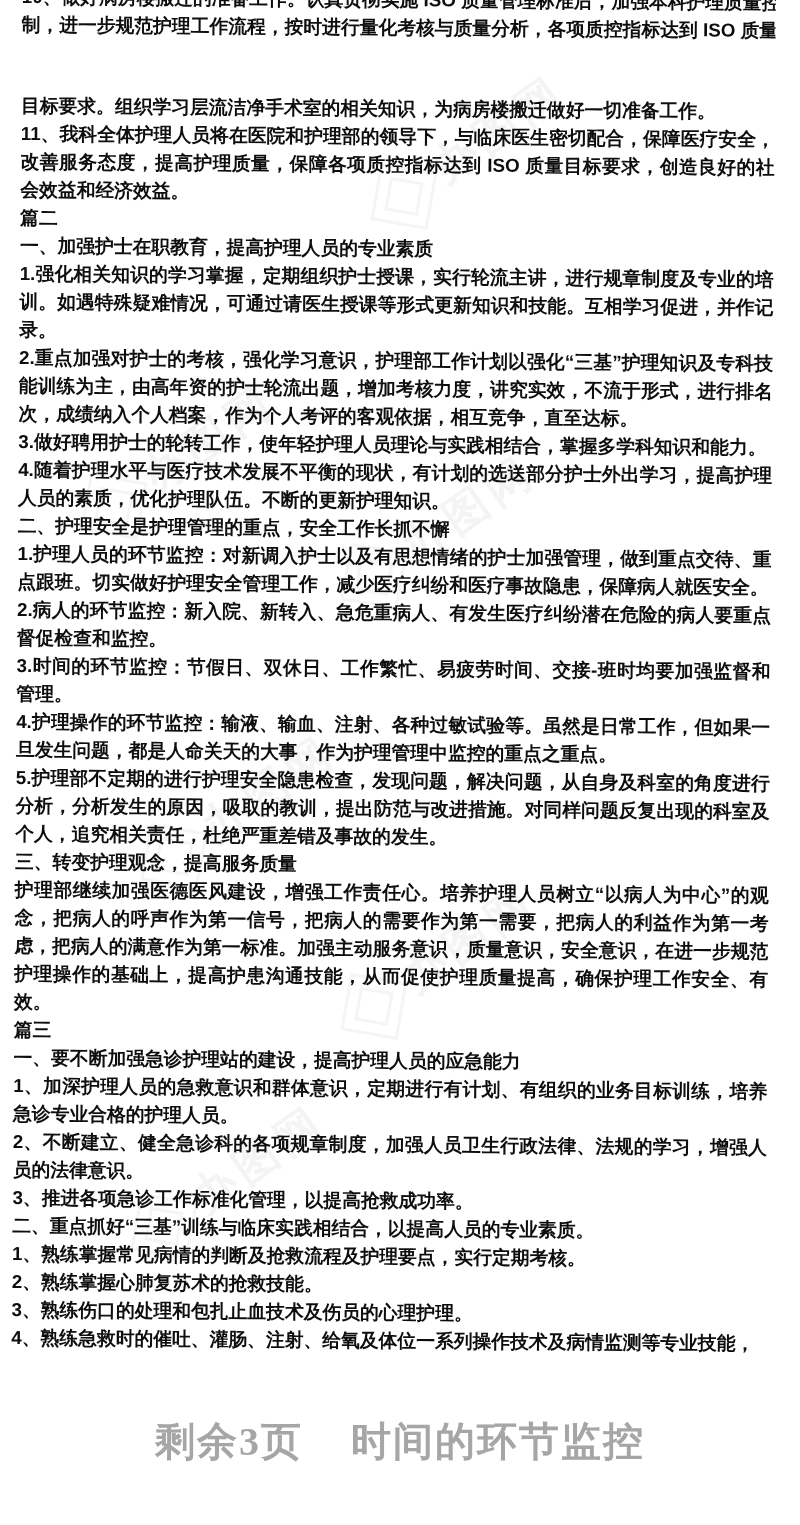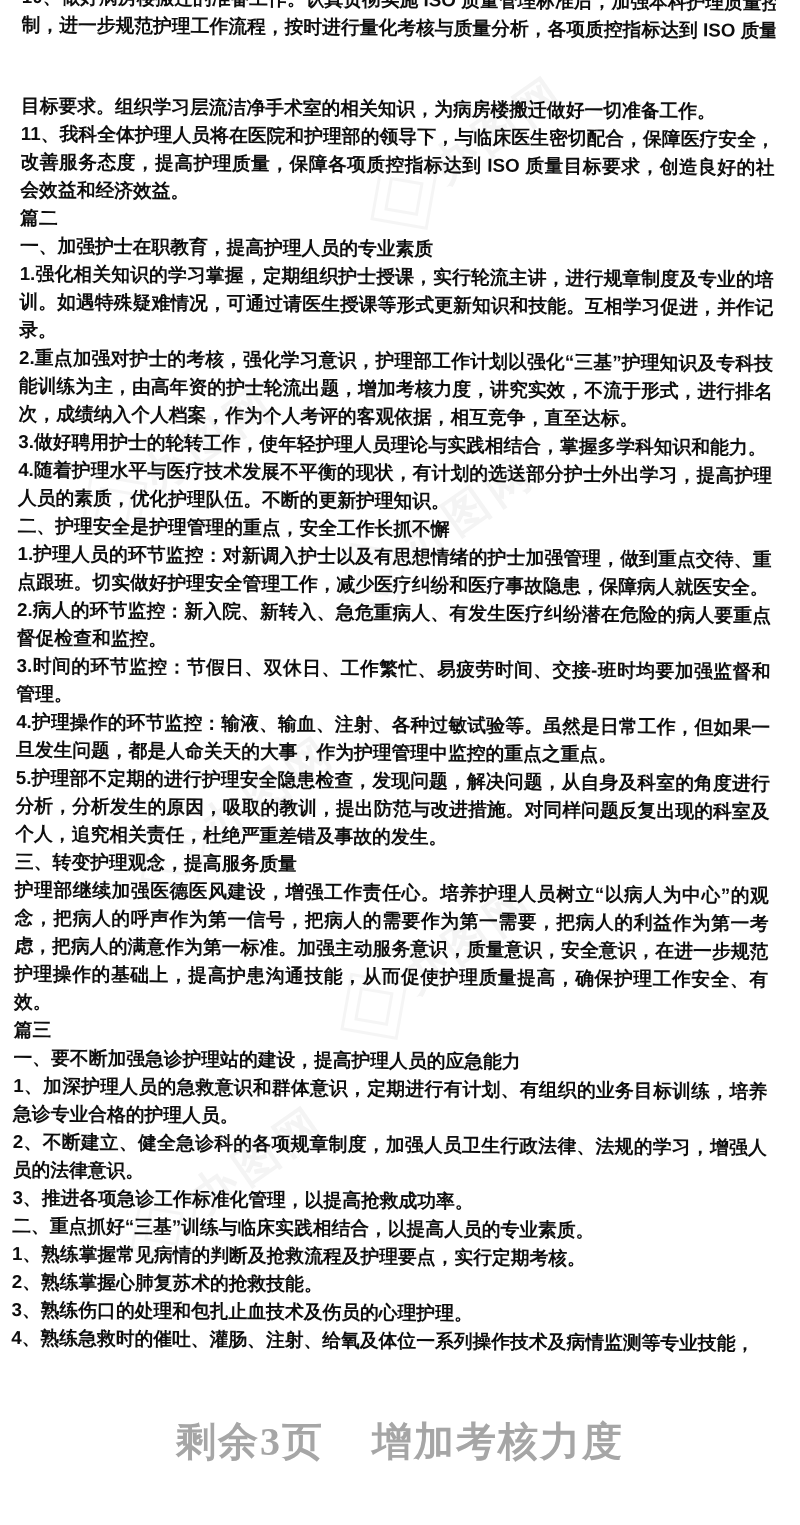--- a/index.html
+++ b/index.html
@@ -128,14 +128,14 @@
   <p>2、不断建立、健全急诊科的各项规章制度，加强人员卫生行政法律、法规的学习，增强人员的法律意识。</p>
   <p>3、推进各项急诊工作标准化管理，以提高抢救成功率。</p>
   <p>二、重点抓好“三基”训练与临床实践相结合，以提高人员的专业素质。</p>
   <p>1、熟练掌握常见病情的判断及抢救流程及护理要点，实行定期考核。</p>
   <p>2、熟练掌握心肺复苏术的抢救技能。</p>
   <p>3、熟练伤口的处理和包扎止血技术及伤员的心理护理。</p>
   <p>4、熟练急救时的催吐、灌肠、注射、给氧及体位一系列操作技术及病情监测等专业技能，</p>
 </div>
 
 <div class="footer">
-  <span>剩余3页</span><span class="sep"></span><span>增加考核力度</span>
+  <span>剩余3页</span><span class="sep"></span><span>时间的环节监控</span>
 </div>
 
 </body></html>

